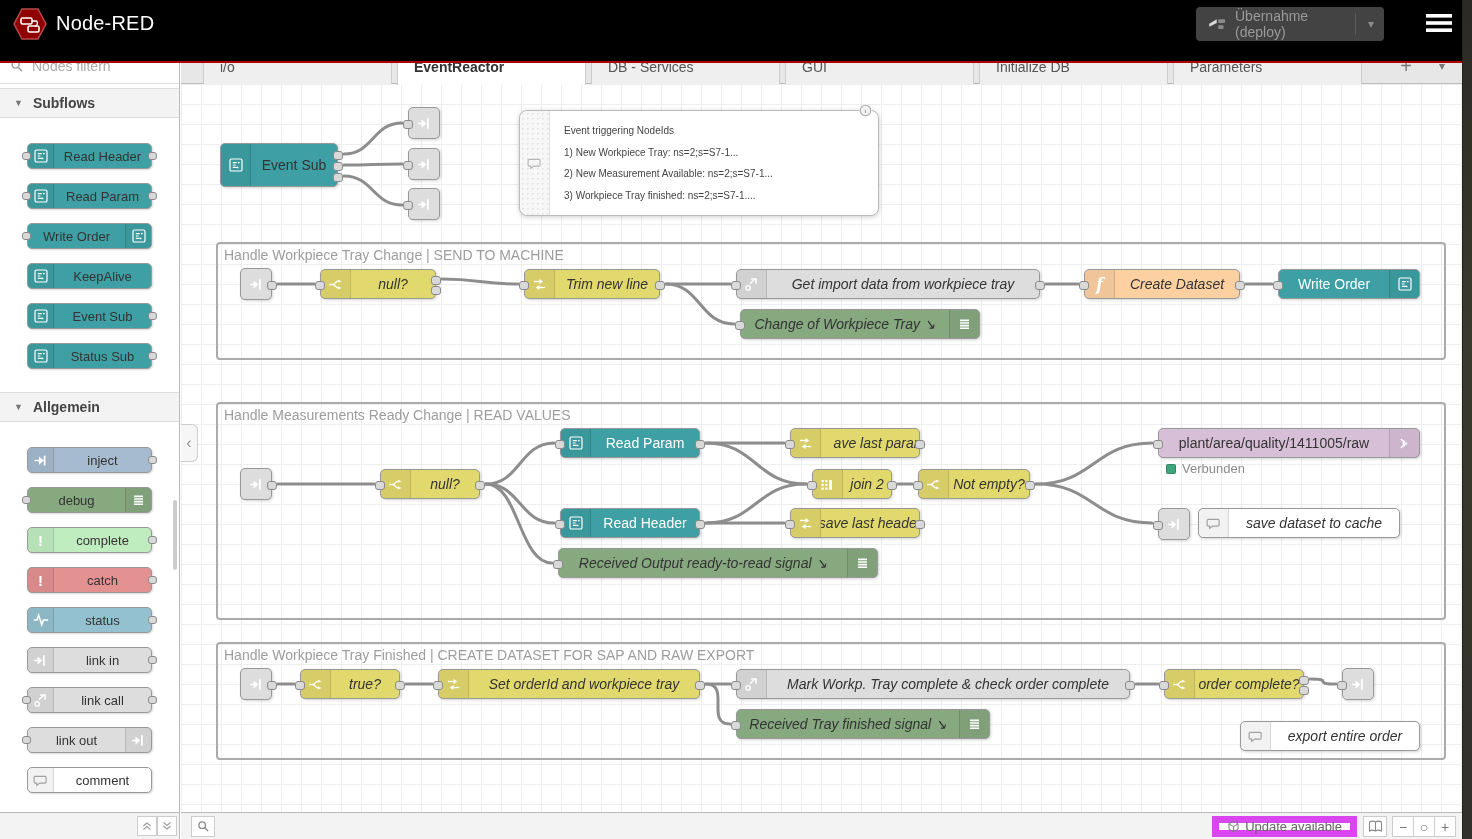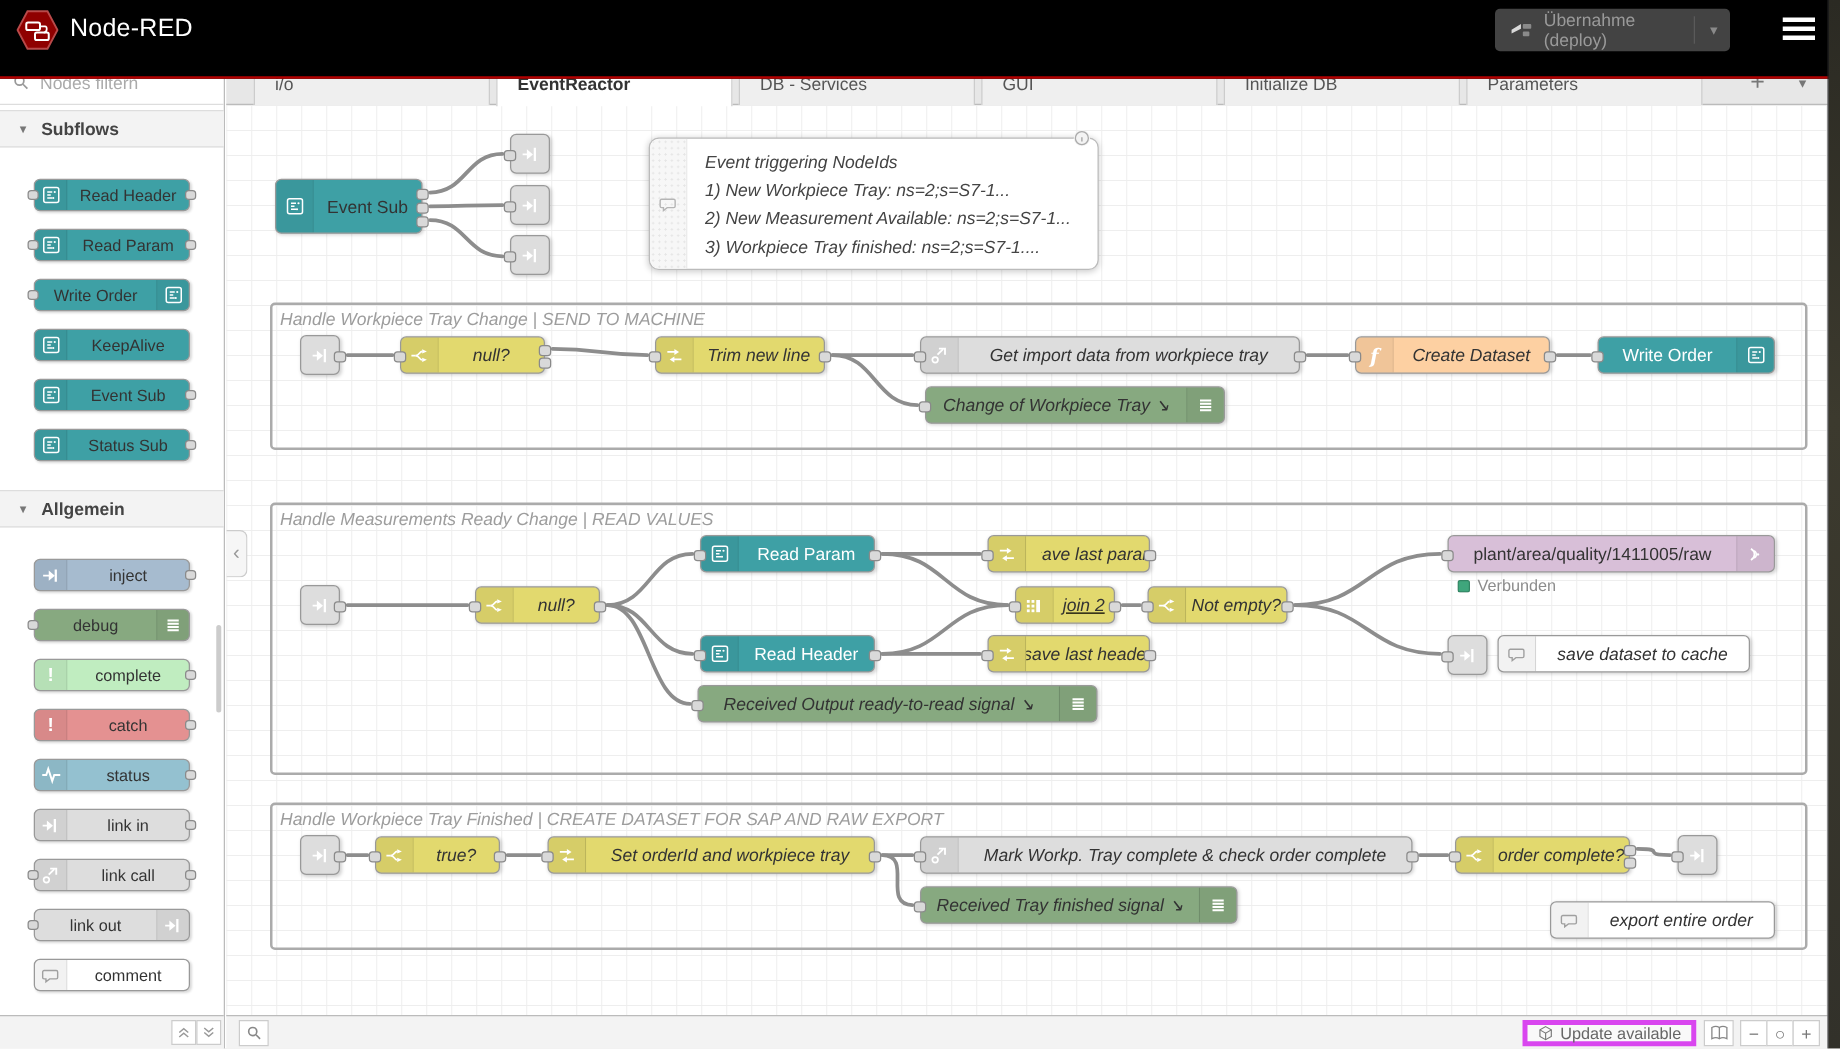--- a/index.html
+++ b/index.html
@@ -43,21 +43,21 @@
     display:flex;align-items:center;padding-left:16px;font-size:14px;color:#555;cursor:pointer;position:relative;}
   .tab.active{background:#fff;color:#333;font-weight:bold;height:37px;z-index:2;}
   .tab-plus{position:absolute;right:44px;top:6px;width:24px;height:24px;color:#777;font-size:20px;line-height:24px;text-align:center;cursor:pointer;}
   .tab-caret{position:absolute;right:8px;top:8px;width:24px;height:20px;color:#777;font-size:12px;line-height:20px;text-align:center;cursor:pointer;}
 
   .canvas{position:absolute;left:0;top:36px;right:0;bottom:27px;background:#fff;overflow:hidden;
     background-image:linear-gradient(#eee 1px,transparent 1px),linear-gradient(90deg,#eee 1px,transparent 1px);
     background-size:20px 20px;}
   #wires{position:absolute;left:0;top:0;z-index:1;}
 
-  .group{position:absolute;border:2px solid #ababab;border-radius:4px;z-index:0;font-style:italic;}
+  .group{position:absolute;border:2px solid #ababab;border-radius:4px;z-index:0;}
   .gtitle{position:absolute;left:6px;top:3px;font-size:14px;color:#9d9d9d;white-space:nowrap;}
 
   .fnode{position:absolute;display:flex;align-items:stretch;border:1px solid #999;border-radius:5px;
     box-shadow:1px 1px 3px rgba(0,0,0,.18);z-index:2;cursor:pointer;}
   .icon-region{flex:0 0 30px;display:flex;align-items:center;justify-content:center;color:#fff;}
   .icon-region.left{border-right:1px solid rgba(0,0,0,.12);background:rgba(0,0,0,.05);border-radius:4px 0 0 4px;}
   .icon-region.right{border-left:1px solid rgba(0,0,0,.12);background:rgba(0,0,0,.05);border-radius:0 4px 4px 0;order:2;}
   .icon-region.gray{color:#a0a0a0;}
   .fnode.sq .icon-region{flex:1;border:none;background:none;}
   .nlabel{flex:1;display:flex;align-items:center;justify-content:center;font-size:14px;color:#333;white-space:nowrap;overflow:hidden;padding:0 4px;}
@@ -71,36 +71,36 @@
   .pnode .icon-region{flex:0 0 26px;}
   .pnode .nlabel{font-size:13px;}
   .pnode .port{width:9px;height:8px;top:8px;}
 
   .note{position:absolute;background:#fff;border:1px solid #bbb;border-radius:8px;box-shadow:0 1px 5px rgba(0,0,0,.2);
     display:flex;z-index:2;}
   .note-stripe{flex:0 0 30px;background:#f7f7f7;border-right:1px solid #e2e2e2;border-radius:8px 0 0 8px;
     display:flex;align-items:center;justify-content:center;color:#b5b5b5;
     background-image:radial-gradient(#e6e6e6 1px,transparent 1px);background-size:5px 5px;}
   .note-body{flex:1;display:flex;flex-direction:column;justify-content:space-evenly;padding:4px 10px 4px 14px;}
-  .note-line{font-size:14px;font-style:italic;color:#444;white-space:nowrap;}
+  .note-line{font-size:10px;color:#444;white-space:nowrap;}
   .note-pin{position:absolute;top:-7px;right:6px;color:#aaa;background:#f3f3f3;border-radius:50%;line-height:0;}
 
   .nstatus{position:absolute;display:flex;align-items:center;gap:6px;z-index:2;}
   .nstatus .dot{width:10px;height:10px;border-radius:2px;border:1px solid rgba(0,0,0,.2);}
   .nstatus .stxt{font-size:13px;color:#8c8c8c;}
 
   .collapse-handle{position:absolute;left:0;top:340px;width:17px;height:38px;background:#f6f6f6;border:1px solid #ccc;
     border-left:none;border-radius:0 6px 6px 0;color:#999;font-size:16px;display:flex;align-items:center;justify-content:center;
     z-index:5;cursor:pointer;}
 
   .cfooter{position:absolute;left:0;bottom:0;width:100%;height:27px;background:#f3f3f3;border-top:1px solid #bbb;}
   .cfbtn{width:24px;height:21px;border:1px solid #ccc;background:#fff;color:#888;display:flex;align-items:center;justify-content:center;cursor:pointer;}
   .cfbtn.mag{position:absolute;left:10px;top:3px;}
   .cfright{position:absolute;right:6px;top:3px;display:flex;align-items:center;gap:6px;}
-  .update{height:21px;border:4px solid #d946ef;background:#f9f9f9;display:flex;align-items:center;gap:5px;padding:0 8px;color:#777;cursor:pointer;}
+  .update{height:21px;border:7px solid #d946ef;background:#f9f9f9;display:flex;align-items:center;gap:5px;padding:0 8px;color:#777;cursor:pointer;}
   .update span{font-size:13px;color:#666;}
   .zoomgrp{display:flex;}
   .zcell{width:22px;height:21px;border:1px solid #ccc;background:#fff;color:#777;font-size:14px;display:flex;align-items:center;justify-content:center;cursor:pointer;margin-left:-1px;}
 
   .edge-strip{position:absolute;right:0;top:0;width:10px;height:100%;z-index:40;
     background:linear-gradient(180deg,#2b2a23,#3c3a2e 40%,#32312a);border-left:1px solid #222;}
 </style>
 </head>
 <body>
 
@@ -596,21 +596,21 @@
               <path d="M2.5 6h9"></path>
               <path d="M10 2.8L15 6l-5 3.2z" fill="currentColor" stroke="none"></path>
               <path d="M17.5 14h-9"></path>
               <path d="M10 10.8L5 14l5 3.2z" fill="currentColor" stroke="none"></path>
             </svg>
           </div>
           <span class="nlabel it">save last header</span>
           <div class="port" style="left: -6px; top: 10.5px;"></div>
           <div class="port" style="right: -6px; top: 10.5px;"></div>
         </div>
-        <div class="fnode" style="left: 631px; top: 385px; width: 80px; height: 30px; background: rgb(226, 217, 110); text-decoration: underline;">
+        <div class="fnode" style="left: 631px; top: 385px; width: 80px; height: 30px; background: rgb(226, 217, 110);">
           <div class="icon-region left">
             <svg viewBox="0 0 20 20" width="15" height="15">
               <g fill="currentColor">
                 <rect x="2" y="4" width="3" height="3"></rect>
                 <rect x="7" y="4" width="3" height="3"></rect>
                 <rect x="2" y="9" width="3" height="3"></rect>
                 <rect x="7" y="9" width="3" height="3"></rect>
                 <rect x="2" y="14" width="3" height="3"></rect>
                 <rect x="7" y="14" width="3" height="3"></rect>
                 <rect x="12" y="4" width="4" height="13"></rect>

